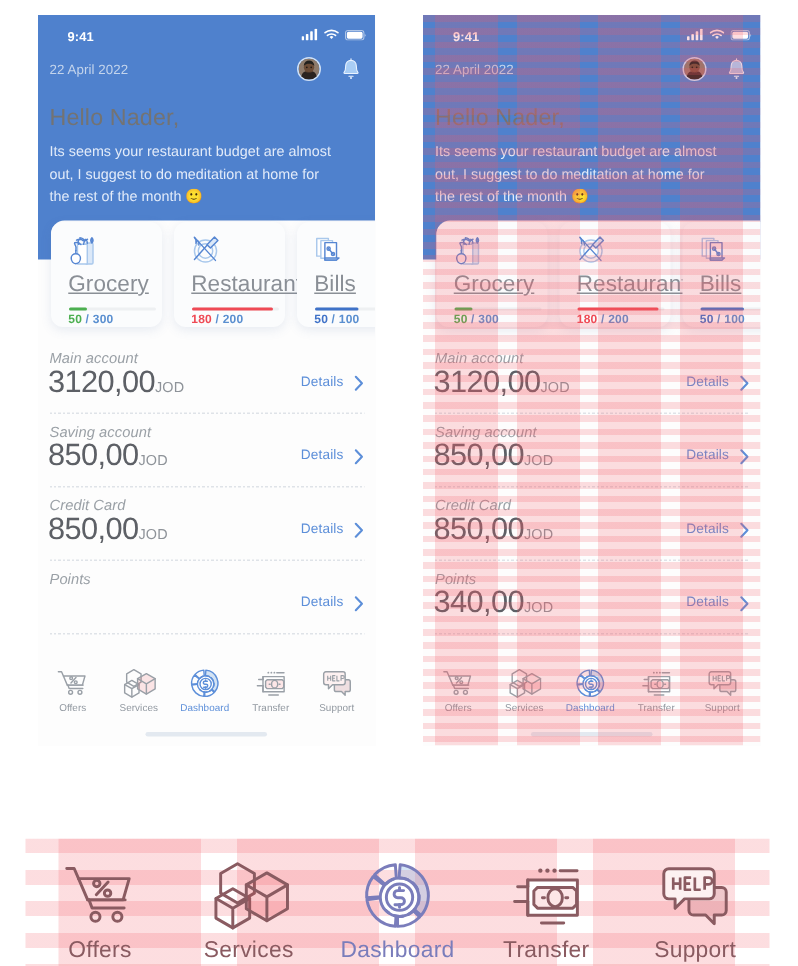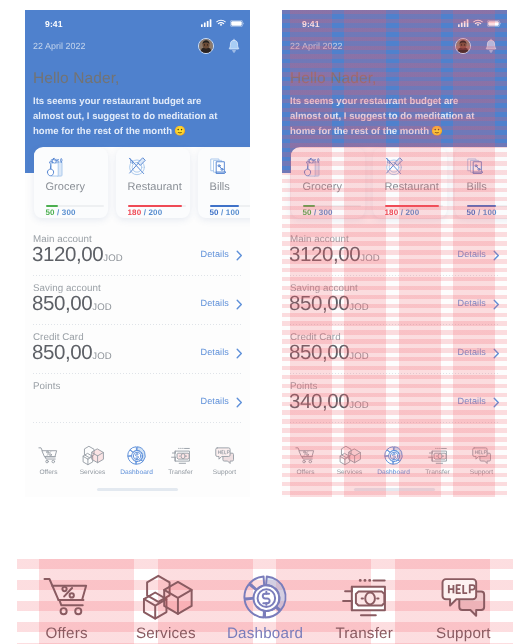--- a/index.html
+++ b/index.html
@@ -19,37 +19,37 @@
   .statusbar{position:absolute;left:0;top:0;width:225px;height:30px;}
   .stime{position:absolute;left:20px;top:9px;font-size:8.6px;font-weight:bold;color:#fff;letter-spacing:.1px;}
   .sicons{position:absolute;right:6px;top:9px;display:flex;align-items:flex-end;gap:4px;}
 
   .hdate{position:absolute;left:8px;top:31px;font-size:8.9px;color:#c3d4ec;letter-spacing:.05px;}
   .avatar{position:absolute;left:173px;top:28px;width:16px;height:16px;border-radius:50%;
           border:1px solid #cfe0f5;overflow:hidden;box-sizing:border-box;}
   .bellwrap{position:absolute;left:203px;top:28px;width:12px;height:16px;}
 
   .greet{position:absolute;left:8px;top:60px;font-size:15.5px;color:#737373;letter-spacing:.1px;}
-  .msg{position:absolute;left:8px;top:84px;width:193px;font-size:9.55px;line-height:15.1px;color:#e2ebf9;letter-spacing:.02px;font-weight:bold;}
+  .msg{position:absolute;left:8px;top:84px;width:193px;font-size:9.55px;line-height:15.1px;color:#e2ebf9;letter-spacing:.02px;}
 
   
   .cards{position:absolute;left:9px;top:138px;width:260px;height:70px;display:flex;gap:8px;}
   .card{width:74px;height:70px;background:#fbfcfd;border-radius:8px;
         box-shadow:0 2px 7px rgba(80,110,160,.13);position:relative;flex:none;}
   .card .cicon{position:absolute;left:11px;top:8px;width:20px;height:20px;}
-  .card .cname{position:absolute;left:11.5px;top:33px;font-size:11px;color:#8a8f96;letter-spacing:.05px;}
+  .card .cname{position:absolute;left:11.5px;top:33px;font-size:15px;color:#8a8f96;letter-spacing:.05px;text-decoration:underline;}
   .card .cnum{position:absolute;left:11.5px;top:60px;font-size:8px;font-weight:bold;letter-spacing:.15px;}
   .card .cnum .den{color:#5a8fd0;}
   .card .ctrack{position:absolute;left:12px;top:57px;width:58px;height:2.4px;border-radius:2px;background:#eef0f2;}
   .card .cfill{position:absolute;left:0;top:0;height:2.4px;border-radius:2px;}
 
   
   .accounts{position:absolute;left:8px;top:217px;width:210px;}
   .acct{position:relative;height:49px;}
-  .acct .aname{position:absolute;left:0;top:7px;font-size:9.8px;color:#9aa0a6;letter-spacing:.05px;}
+  .acct .aname{position:absolute;left:0;top:7px;font-size:9.8px;color:#9aa0a6;letter-spacing:.05px;font-style:italic;}
   .acct .aamt{position:absolute;left:-1px;top:16px;font-size:20.5px;color:#5d6066;letter-spacing:-.4px;text-align:right;}
   .acct .acur{font-size:9.6px;color:#8e9399;letter-spacing:.1px;}
   .acct .det{position:absolute;right:14px;top:22px;font-size:9.1px;color:#5d8fd9;letter-spacing:.1px;}
   .acct .chev{position:absolute;right:0;top:21px;width:7px;height:11px;}
   .acct .rule{position:absolute;left:0;bottom:0;width:210px;height:1px;
        background:repeating-linear-gradient(to right,#dfe3e8 0 1.4px,transparent 1.4px 3px);}
 
   
   .tabbar{position:absolute;left:1.5px;top:434px;width:220px;height:34px;display:flex;}
   .tab{flex:1;position:relative;text-align:center;}

